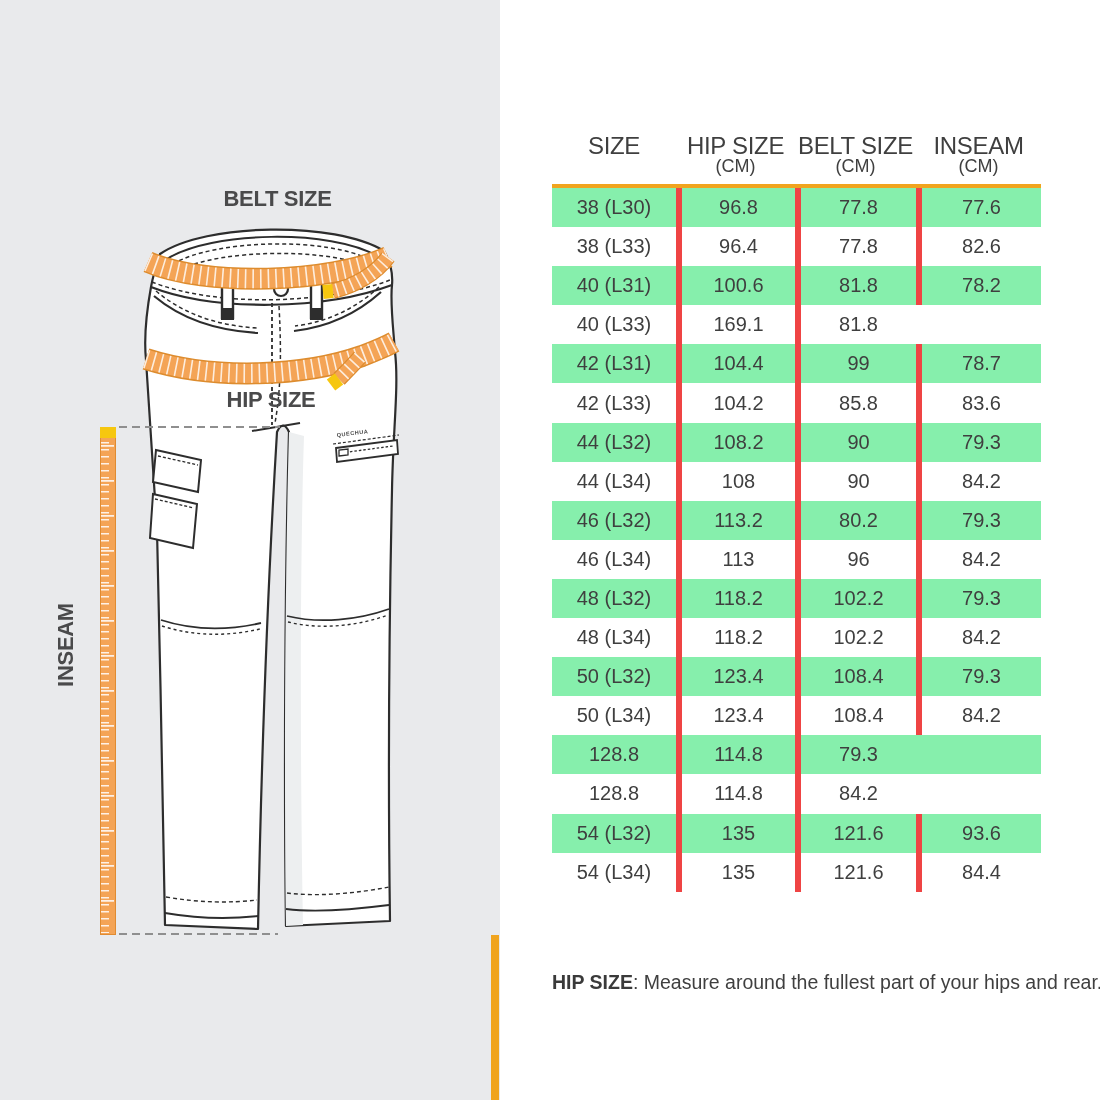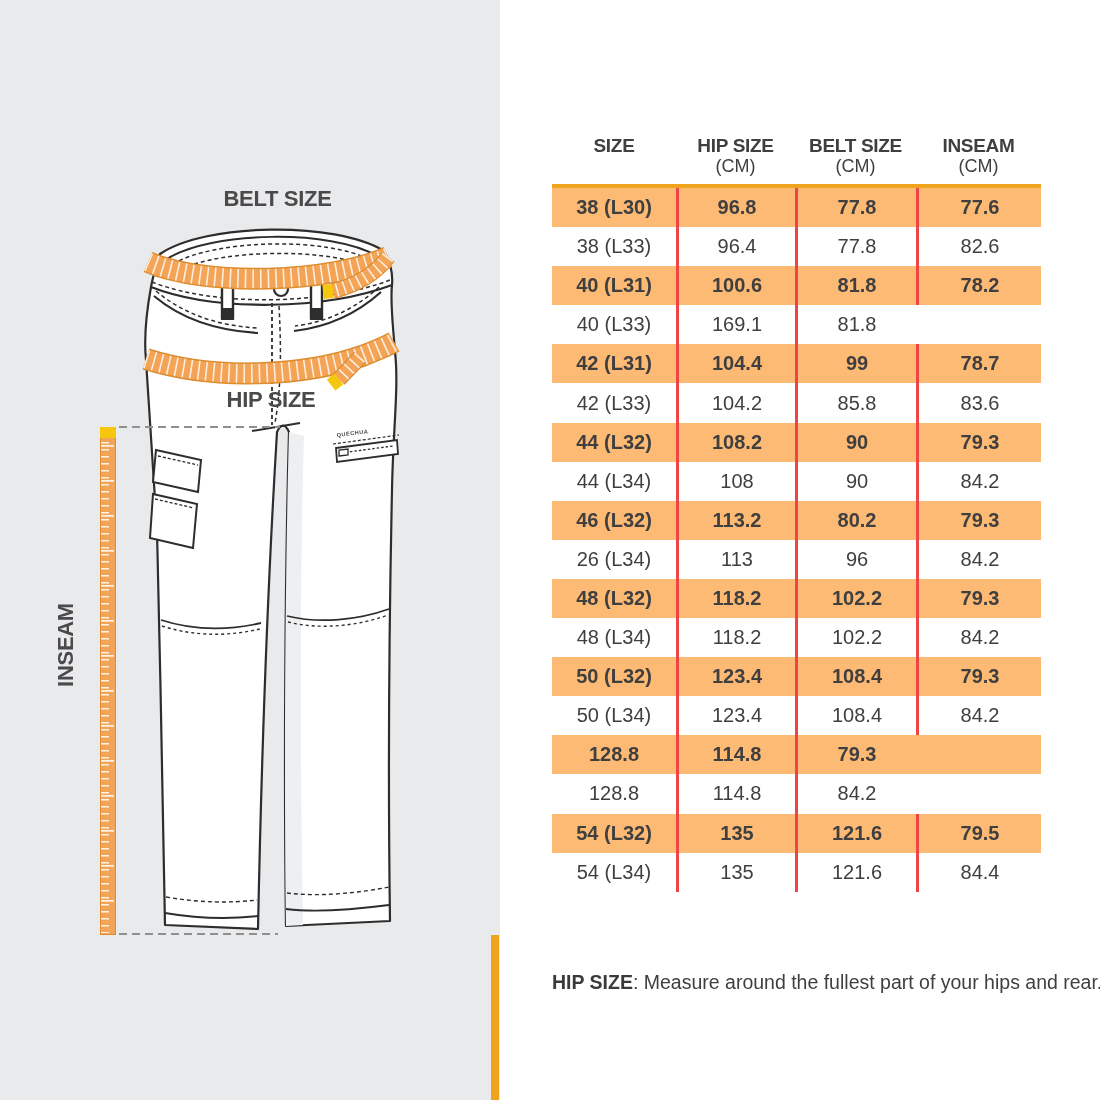--- a/index.html
+++ b/index.html
@@ -29,31 +29,31 @@
     position:absolute;left:337px;top:432px;font-size:5.5px;font-weight:700;
     color:#444;letter-spacing:.6px;transform:rotate(-7deg);transform-origin:left bottom;
   }
   .accent-bar{
     position:absolute;left:491px;top:935px;width:8px;height:165px;background:#f0a41e;
   }
   
   .size-table{position:absolute;left:552px;top:134px;width:489px;}
   .t-head{display:grid;grid-template-columns:124px 119px 121px 125px;height:50px;}
   .th{text-align:center;color:#3f3f3f;}
-  .th-label{font-weight:700;font-size:19px;line-height:24px;letter-spacing:-0.3px;}
+  .th-label{font-weight:400;font-size:24px;line-height:24px;letter-spacing:-0.3px;}
   .th-unit{font-size:18px;line-height:17px;color:#3f3f3f;}
   .t-underline{height:4px;background:#f0a41e;}
   .t-body{}
   .tr{display:grid;grid-template-columns:124px 119px 121px 125px;height:39.1px;}
-  .tr.alt{background:#fdba74;font-weight:bold;}
+  .tr.alt{background:#86efac;}
   .td{
     display:flex;align-items:center;justify-content:center;
     font-size:20px;color:#3f3f3f;
   }
-  .td + .td{border-left:3px solid #ef4444;}
+  .td + .td{border-left:6px solid #ef4444;}
   
   .notes{position:absolute;left:552px;top:963px;width:530px;}
   .note{font-size:19.5px;line-height:38px;color:#3f3f3f;white-space:nowrap;}
   .note-label{font-weight:700;color:#3a3a3a;}
 </style>
 </head>
 <body>
 
 <div class="panel-left">
 
@@ -237,21 +237,21 @@
         <div class="td">90</div>
         <div class="td">84.2</div>
       </div>
       <div class="tr alt">
         <div class="td">46 (L32)</div>
         <div class="td">113.2</div>
         <div class="td">80.2</div>
         <div class="td">79.3</div>
       </div>
       <div class="tr">
-        <div class="td">26 (L34)</div>
+        <div class="td">46 (L34)</div>
         <div class="td">113</div>
         <div class="td">96</div>
         <div class="td">84.2</div>
       </div>
       <div class="tr alt">
         <div class="td">48 (L32)</div>
         <div class="td">118.2</div>
         <div class="td">102.2</div>
         <div class="td">79.3</div>
       </div>
@@ -280,21 +280,21 @@
       </div>
       <div class="tr">
         <div class="td">128.8</div>
         <div class="td">114.8</div>
         <div class="td">84.2</div>
       </div>
       <div class="tr alt">
         <div class="td">54 (L32)</div>
         <div class="td">135</div>
         <div class="td">121.6</div>
-        <div class="td">79.5</div>
+        <div class="td">93.6</div>
       </div>
       <div class="tr">
         <div class="td">54 (L34)</div>
         <div class="td">135</div>
         <div class="td">121.6</div>
         <div class="td">84.4</div>
       </div>
     </div>
 </div>
 

